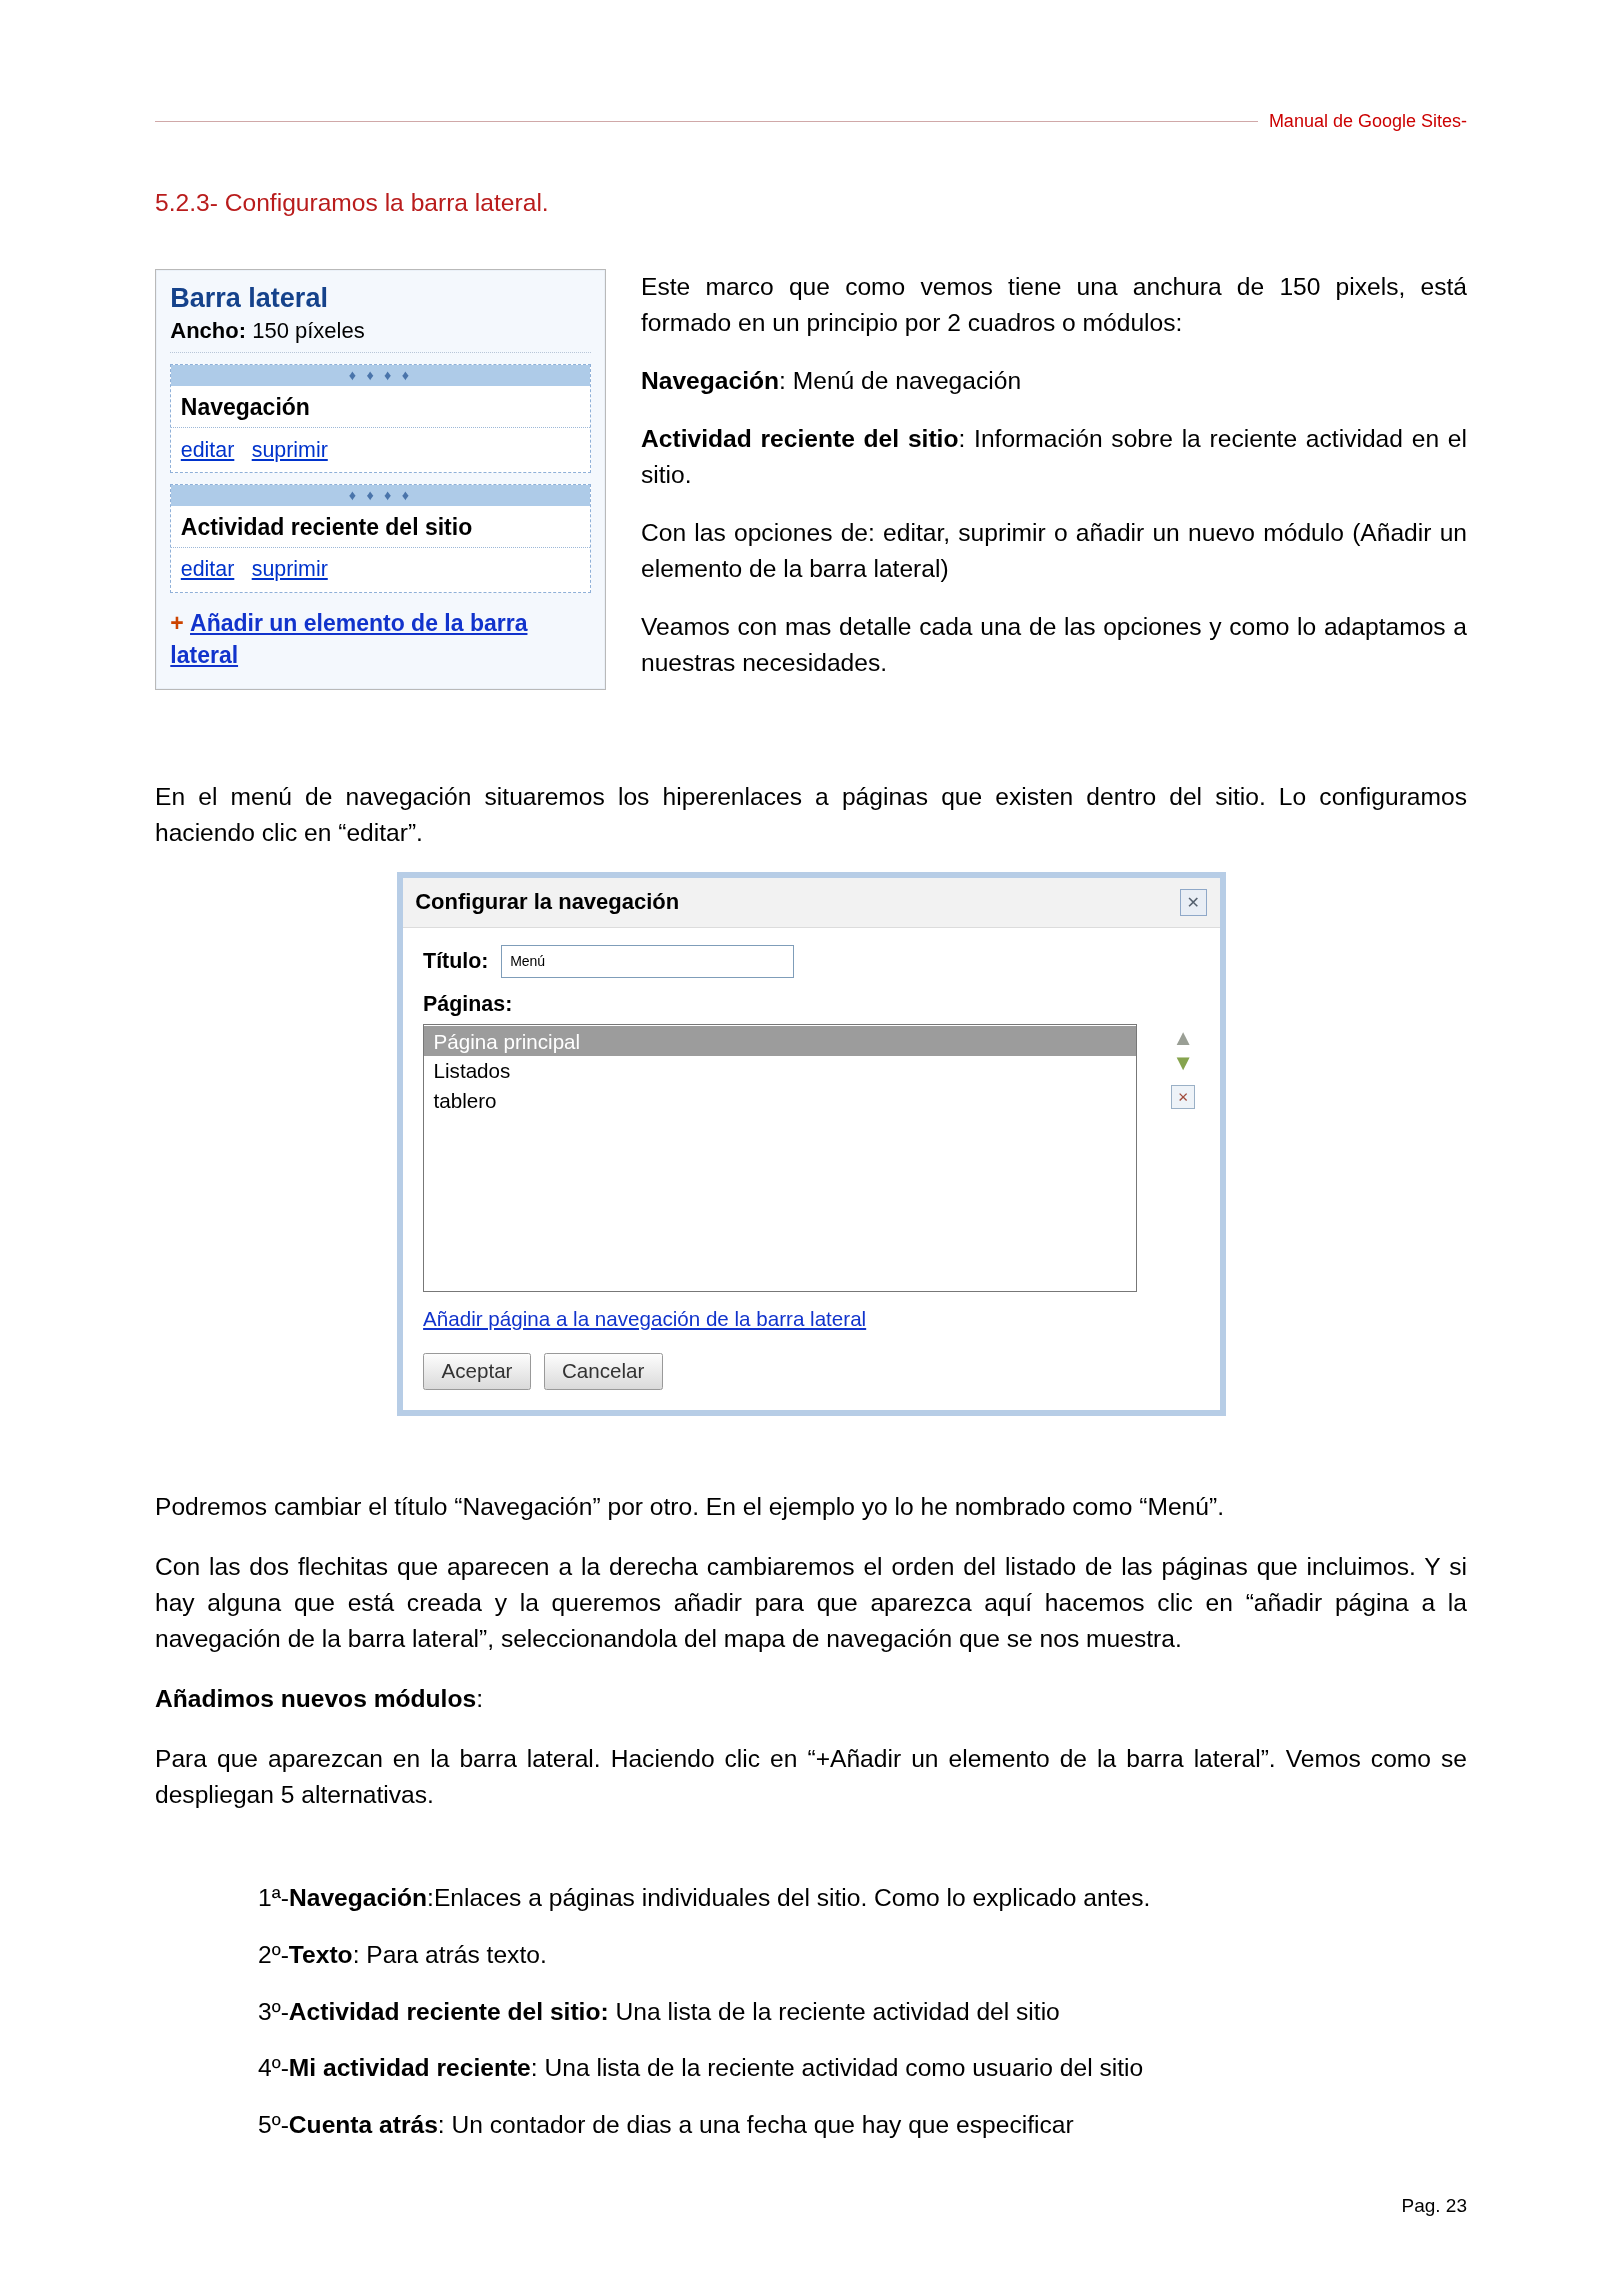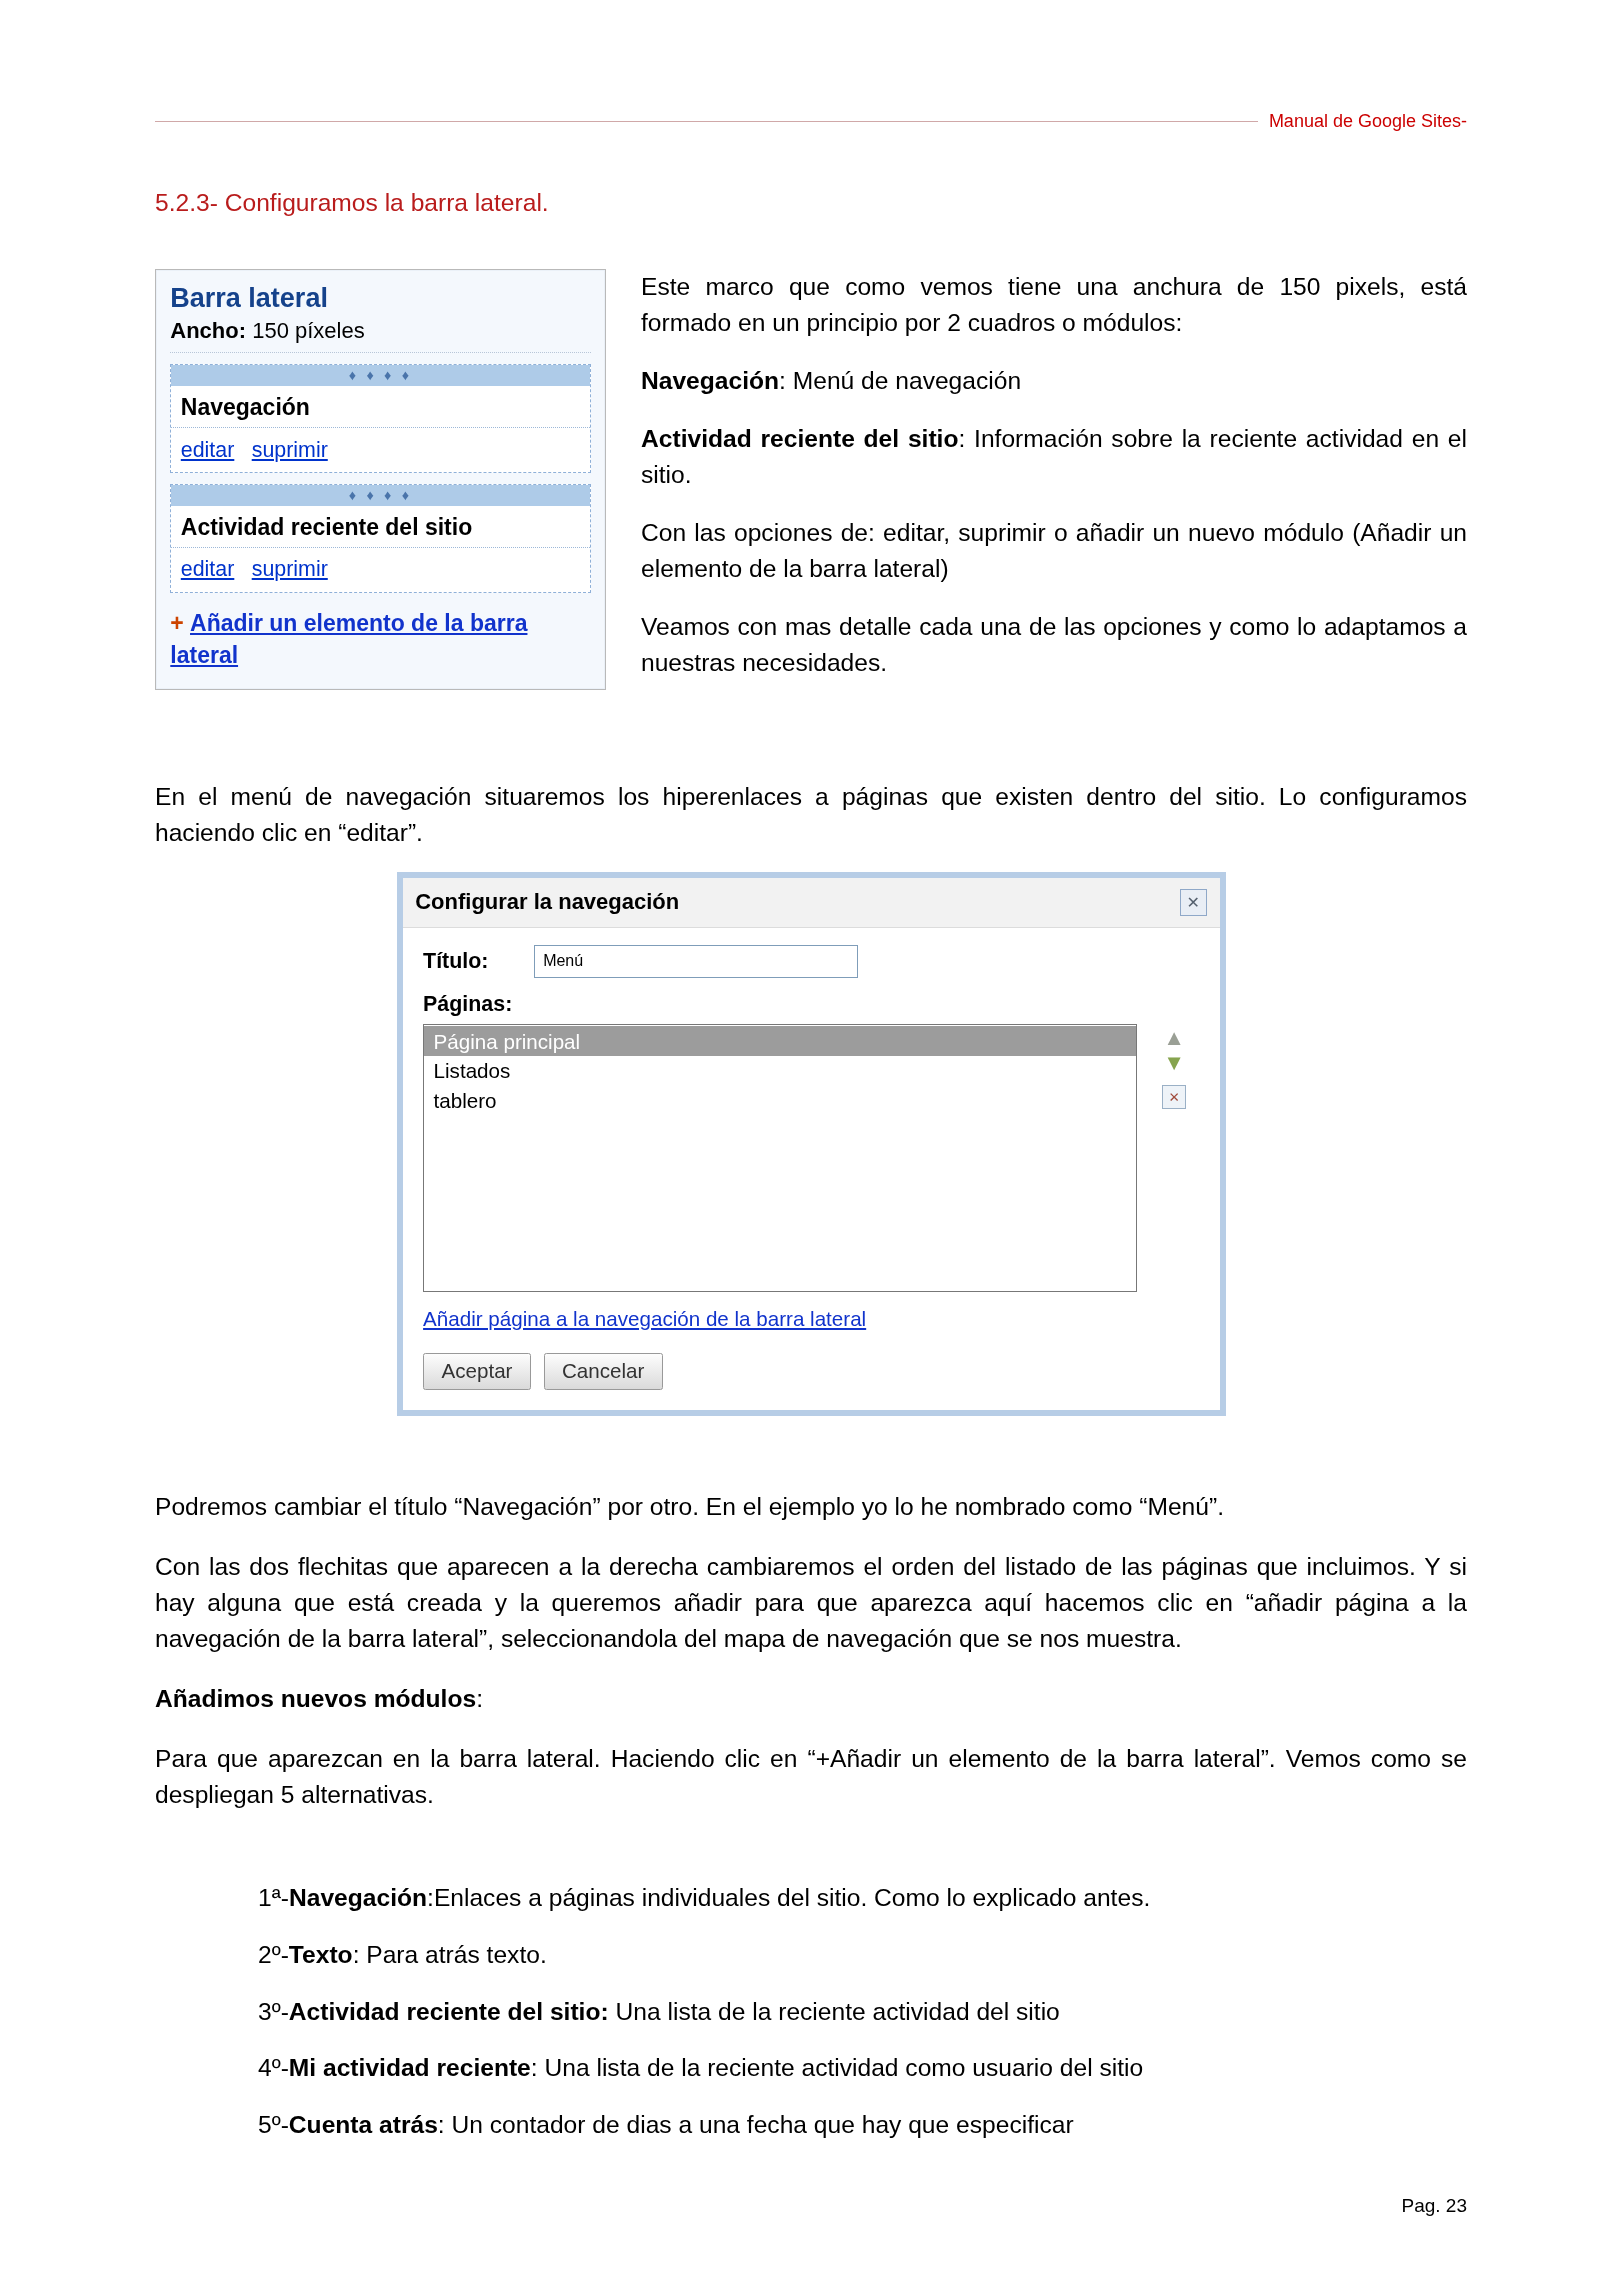--- a/index.html
+++ b/index.html
@@ -58,23 +58,23 @@
     width:829px; margin:0 auto;
     border:6.3px solid #b7cde6;
     background:#fff;
   }
   .dlg-header { display:flex; justify-content:space-between; align-items:center; padding:11px 12.7px; background:#f2f2f2; border-bottom:0.8px solid #dcdcdc; }
   .dlg-title { font-weight:bold; font-size:22px; }
   .dlg-close { width:27px; height:27px; border:0.8px solid #8fa8c8; background:#e9eef5; color:#55606e; display:flex; align-items:center; justify-content:center; font-size:16px; cursor:pointer; }
   .dlg-body { padding:17.4px 20.6px 20.6px 20.6px; }
   .field-row { display:flex; align-items:center; gap:12.7px; margin-bottom:14.3px; }
   .field-label { font-weight:bold; font-size:21.4px; }
-  .field-input { width:324px; height:33px; border:0.8px solid #7f9db9; font-family:"Liberation Sans",sans-serif; font-size:16px; padding:1.6px 8px;margin-left:33px; }
+  .field-input { width:293px; height:33px; border:0.8px solid #7f9db9; font-family:"Liberation Sans",sans-serif; font-size:14px; padding:1.6px 8px; }
   .paginas-label { font-weight:bold; font-size:21.4px; margin-bottom:6.3px; }
-  .list-row { display:flex; gap:25px; }
+  .list-row { display:flex; gap:34px; }
   .listbox { width:714px; height:268px; border:0.8px solid #777; background:#fff; font-size:20.6px; padding-top:1.6px; overflow:hidden; }
   .list-item { padding:2.4px 9.5px; line-height:25px; cursor:default; }
   .list-item.selected { background:#9c9c9c; color:#fff; }
   .icon-col { display:flex; flex-direction:column; align-items:center; gap:3.2px; padding-top:3.2px; }
   .arrow-up { color:#9a9f95; font-size:22px; line-height:22px; cursor:pointer; }
   .arrow-down { color:#86a44e; font-size:22px; line-height:22px; cursor:pointer; }
   .del-box { width:24px; height:24px; border:0.8px solid #9ab0c6; background:#eef3f8; color:#a04a3a; display:flex; align-items:center; justify-content:center; font-size:13.5px; margin-top:8px; cursor:pointer; }
   .dlg-addlink { margin-top:12.7px; }
   .dlg-addlink a { color:#1133cc; text-decoration:underline; font-size:20.6px; cursor:pointer; }
   .dlg-buttons { margin-top:20.6px; display:flex; gap:12.7px; }

